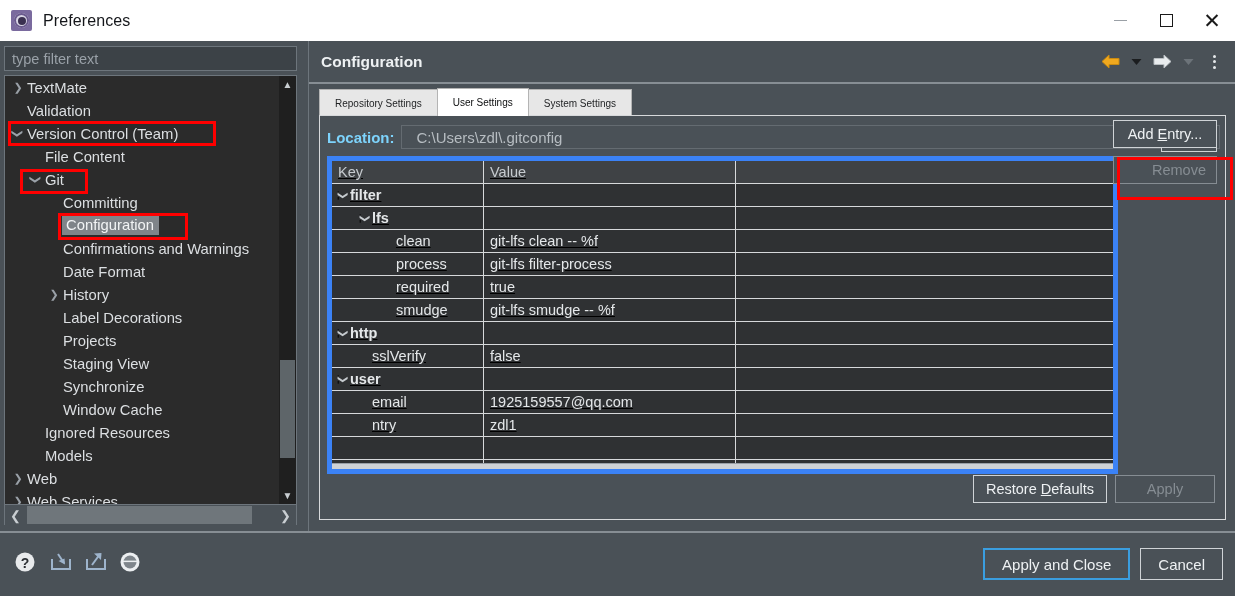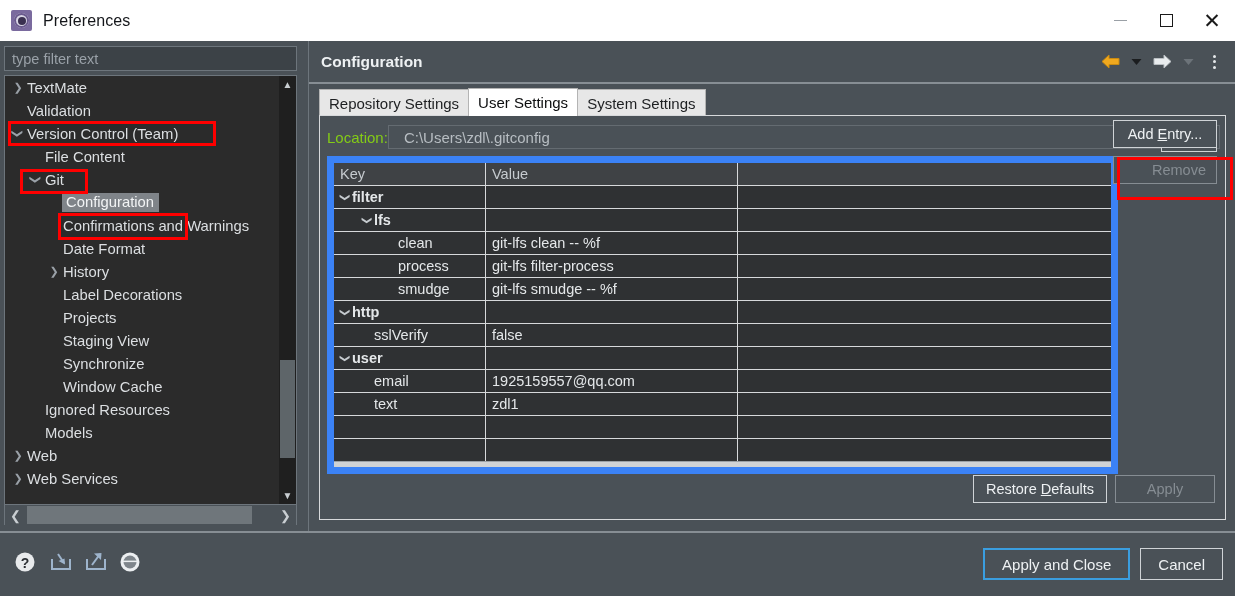--- a/index.html
+++ b/index.html
@@ -205,23 +205,23 @@
   }
 
   
   .tabs {
     position: absolute; left: 10px; top: 47px;
     display: flex; align-items: flex-end;
     height: 28px;
   }
   .tab {
     height: 27px;
-    padding: 0 9px;
+    padding: 0 15px;
     display: flex; align-items: center;
-    font-size: 15px;
+    font-size: 10px;
     color: #1d1f21;
     background: #e7e7e7;
     border: 1px solid #b4b4b4;
     border-bottom: none;
     margin-right: -1px;
   }
   .tab.active {
     background: #ffffff;
     color: #0c0d0e;
     height: 28px;
@@ -236,41 +236,44 @@
     border: 1px solid #d7d9db;
   }
 
   
   .loc-row {
     position: absolute; left: 7px; top: 7px;
     width: 893px; height: 28px;
     display: flex; align-items: center;
   }
   .loc-label {
-    font-size: 15px; color: #84cc16;
+    font-size: 15px; color: #7dd3fc;
+    margin-right: 6px;
+    font-weight: bold;
   }
   .loc-field {
     flex: 1; height: 24px;
     background: #4a5157;
     border: 1px solid #646b71;
     color: #b7bdc2;
     font-size: 15px;
     padding: 0 15px;
     line-height: 22px;
     outline: none;
     font-family: "Liberation Sans", sans-serif;
   }
 
   
   .tbl {
     position: absolute; left: 7px; top: 40px;
     width: 791px; height: 318px;
-    border: 7px solid #3b82f6;
+    border: 5px solid #3b82f6;
     background: #2f3133;
     overflow: hidden;
+    text-decoration: underline;
   }
   .tbl-head {
     display: flex; height: 23px;
     background: #3f4245;
     border-bottom: 1px solid #d7d9db;
   }
   .tbl-head .th {
     font-size: 14.5px; color: #c6cbcf;
     padding-left: 6px;
     display: flex; align-items: center;
@@ -437,20 +440,25 @@
             <div class="tree-item">
               <span style="width: 22px; flex: 0 0 auto;"></span>
               <span class="arrow none"></span>
               <span class="lbl">File Content</span>
             </div>
             <div class="tree-item">
               <span style="width: 22px; flex: 0 0 auto;"></span>
               <span class="arrow"><span style="display:inline-block;transform:rotate(90deg)">❯</span></span>
               <span class="lbl">Git</span>
             </div>
+            <div class="tree-item">
+              <span style="width: 40px; flex: 0 0 auto;"></span>
+              <span class="arrow none"></span>
+              <span class="lbl">Committing</span>
+            </div>
             <div class="tree-item selected">
               <span style="width: 40px; flex: 0 0 auto;"></span>
               <span class="arrow none"></span>
               <span class="lbl">Configuration</span>
             </div>
             <div class="tree-item">
               <span style="width: 40px; flex: 0 0 auto;"></span>
               <span class="arrow none"></span>
               <span class="lbl">Confirmations and Warnings</span>
             </div>
@@ -622,20 +630,28 @@
                 <div class="td c1 lvl2">
                   <span class="tw"></span>
                   <span class="kname">process</span>
                 </div>
                 <div class="td c2">git-lfs filter-process</div>
                 <div class="td c3"></div>
               </div>
               <div class="tbl-row">
                 <div class="td c1 lvl2">
                   <span class="tw"></span>
+                  <span class="kname">required</span>
+                </div>
+                <div class="td c2">true</div>
+                <div class="td c3"></div>
+              </div>
+              <div class="tbl-row">
+                <div class="td c1 lvl2">
+                  <span class="tw"></span>
                   <span class="kname">smudge</span>
                 </div>
                 <div class="td c2">git-lfs smudge -- %f</div>
                 <div class="td c3"></div>
               </div>
               <div class="tbl-row">
                 <div class="td c1 lvl0 bold">
                   <span class="tw">
                     <span style="display:inline-block;transform:rotate(90deg)">❯</span>
                   </span>
@@ -666,21 +682,21 @@
                 <div class="td c1 lvl1">
                   <span class="tw"></span>
                   <span class="kname">email</span>
                 </div>
                 <div class="td c2">1925159557@qq.com</div>
                 <div class="td c3"></div>
               </div>
               <div class="tbl-row">
                 <div class="td c1 lvl1">
                   <span class="tw"></span>
-                  <span class="kname">text</span>
+                  <span class="kname">ntry</span>
                 </div>
                 <div class="td c2">zdl1</div>
                 <div class="td c3"></div>
               </div>
               <div class="tbl-row">
                 <div class="td c1 lvl0">
                   <span class="tw"></span>
                   <span class="kname"></span>
                 </div>
                 <div class="td c2"></div>

